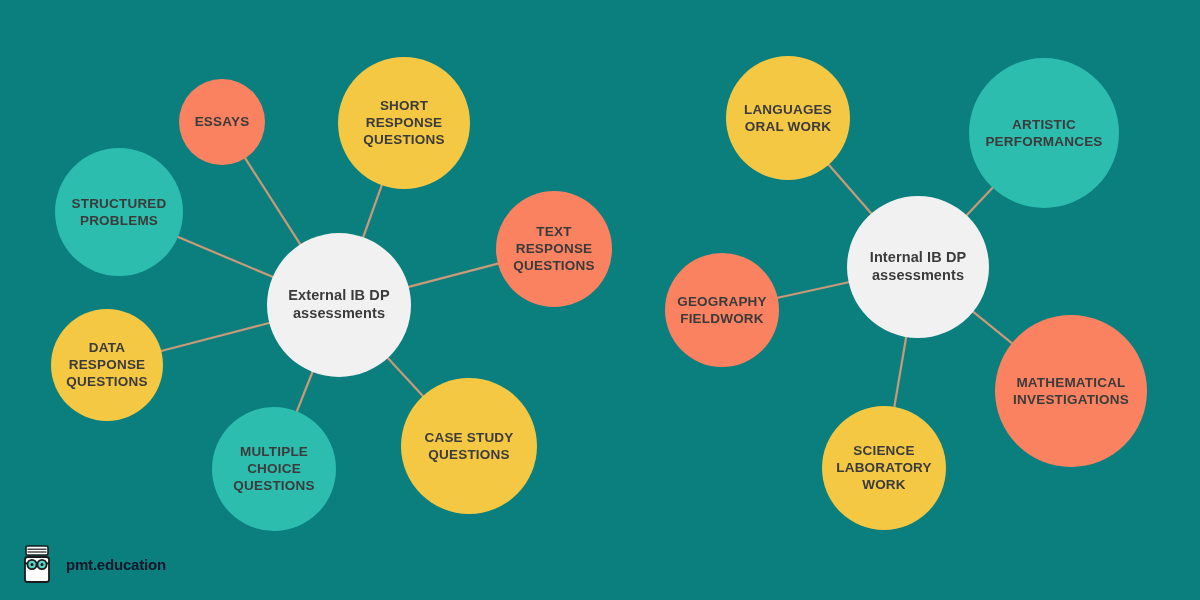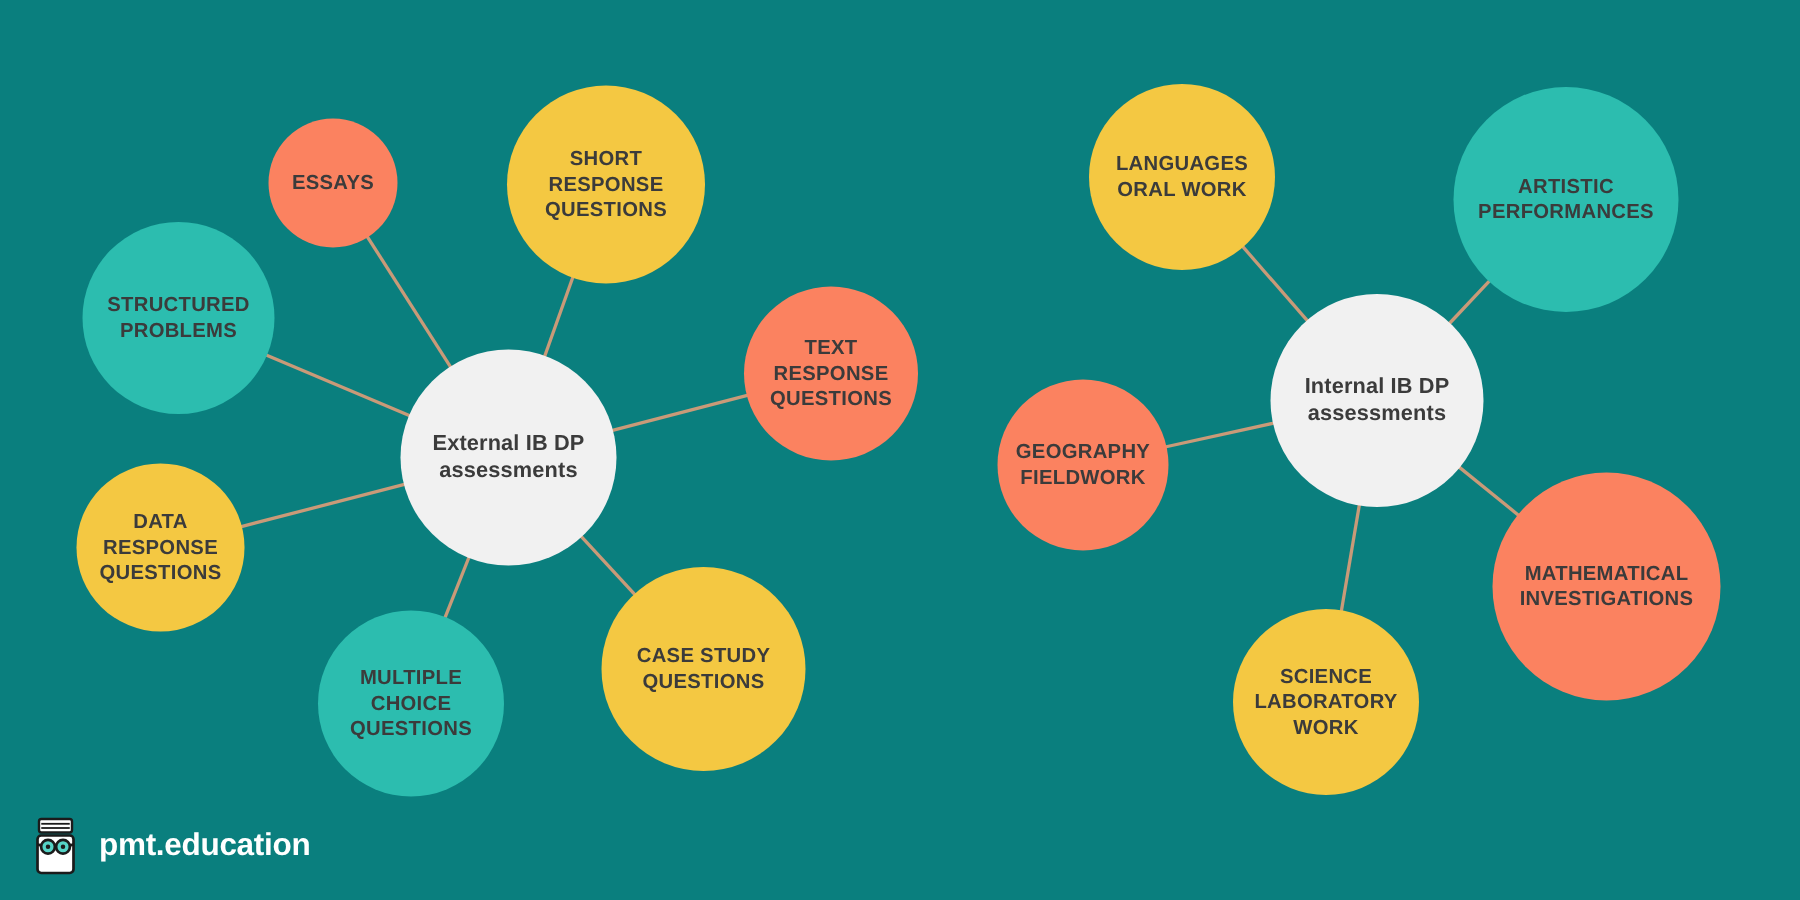--- a/index.html
+++ b/index.html
@@ -49,22 +49,22 @@
   
   #footer {
     position: absolute;
     left: 20px;
     bottom: 16px;
     display: flex;
     align-items: center;
     gap: 12px;
   }
   #footer .brand-text {
-    color: #ffffff;
-    font-size: 21px;
+    color: #0f172a;
+    font-size: 15px;
     font-weight: bold;
     letter-spacing: -0.2px;
     font-family: "Liberation Sans", sans-serif;
   }
   .logo-mark {
     width: 34px;
     height: 40px;
     display: block;
   }
 </style>

